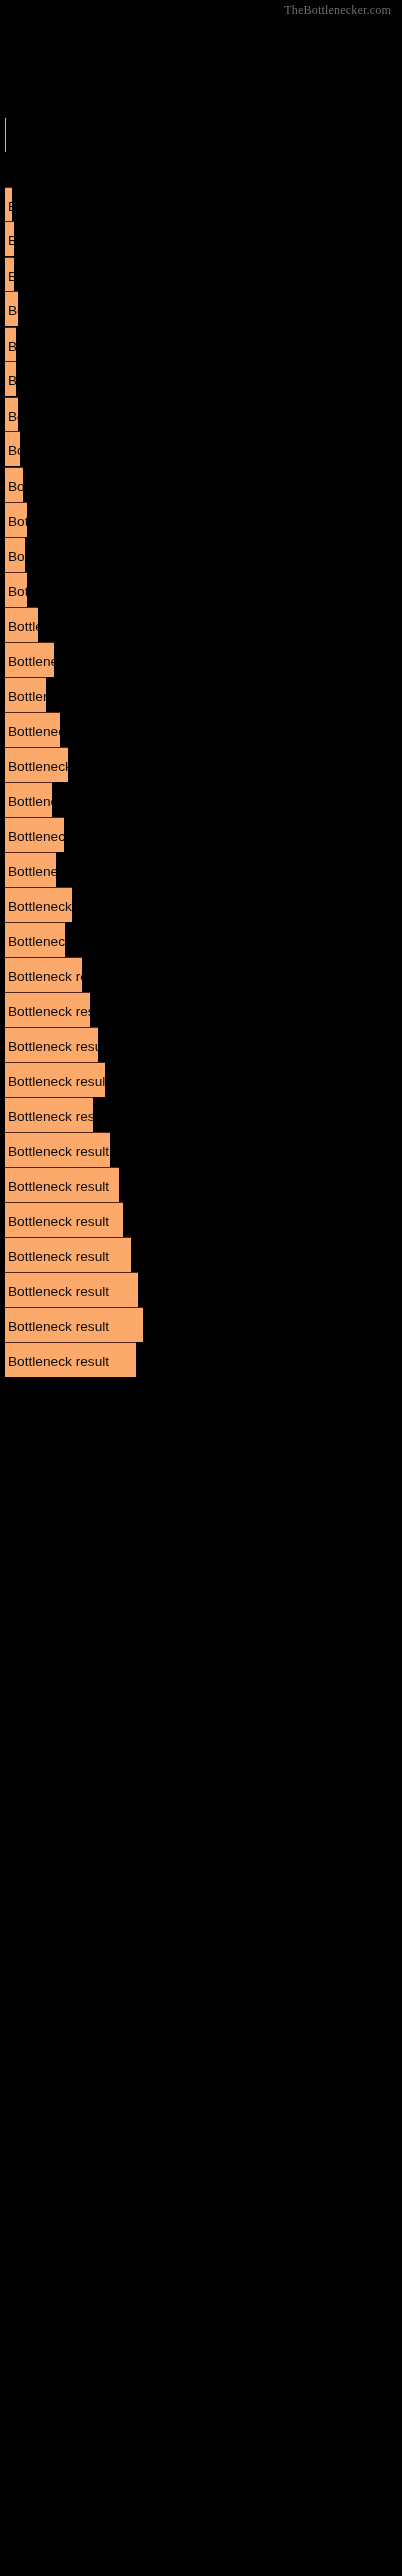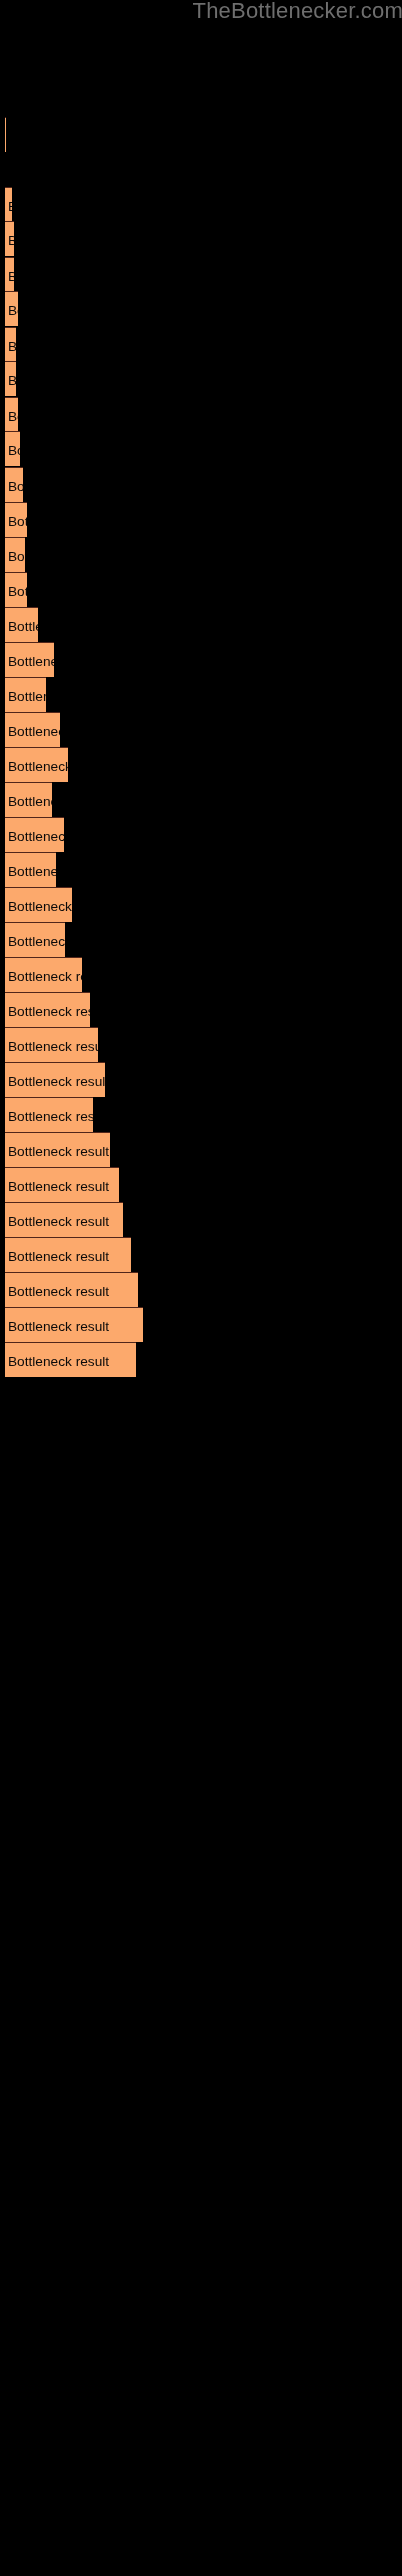--- a/index.html
+++ b/index.html
@@ -20,28 +20,28 @@
     position: absolute;
     left: 0;
     top: 0;
     width: 403px;
     height: 2576px;
     background: #000000;
   }
 
   #watermark {
     position: absolute;
-    right: 0;
+    right: 12px;
     top: 0px;
     color: #6e6e6e;
-    font-size: 22px;
+    font-size: 12px;
     line-height: 21px;
     letter-spacing: 0.2px;
     white-space: nowrap;
-    font-family: Liberation Sans, sans-serif;
+    font-family: Liberation Serif, serif;
   }
 
   #plot-area {
     position: absolute;
     left: 0;
     top: 0;
     width: 403px;
     height: 2576px;
   }
 

